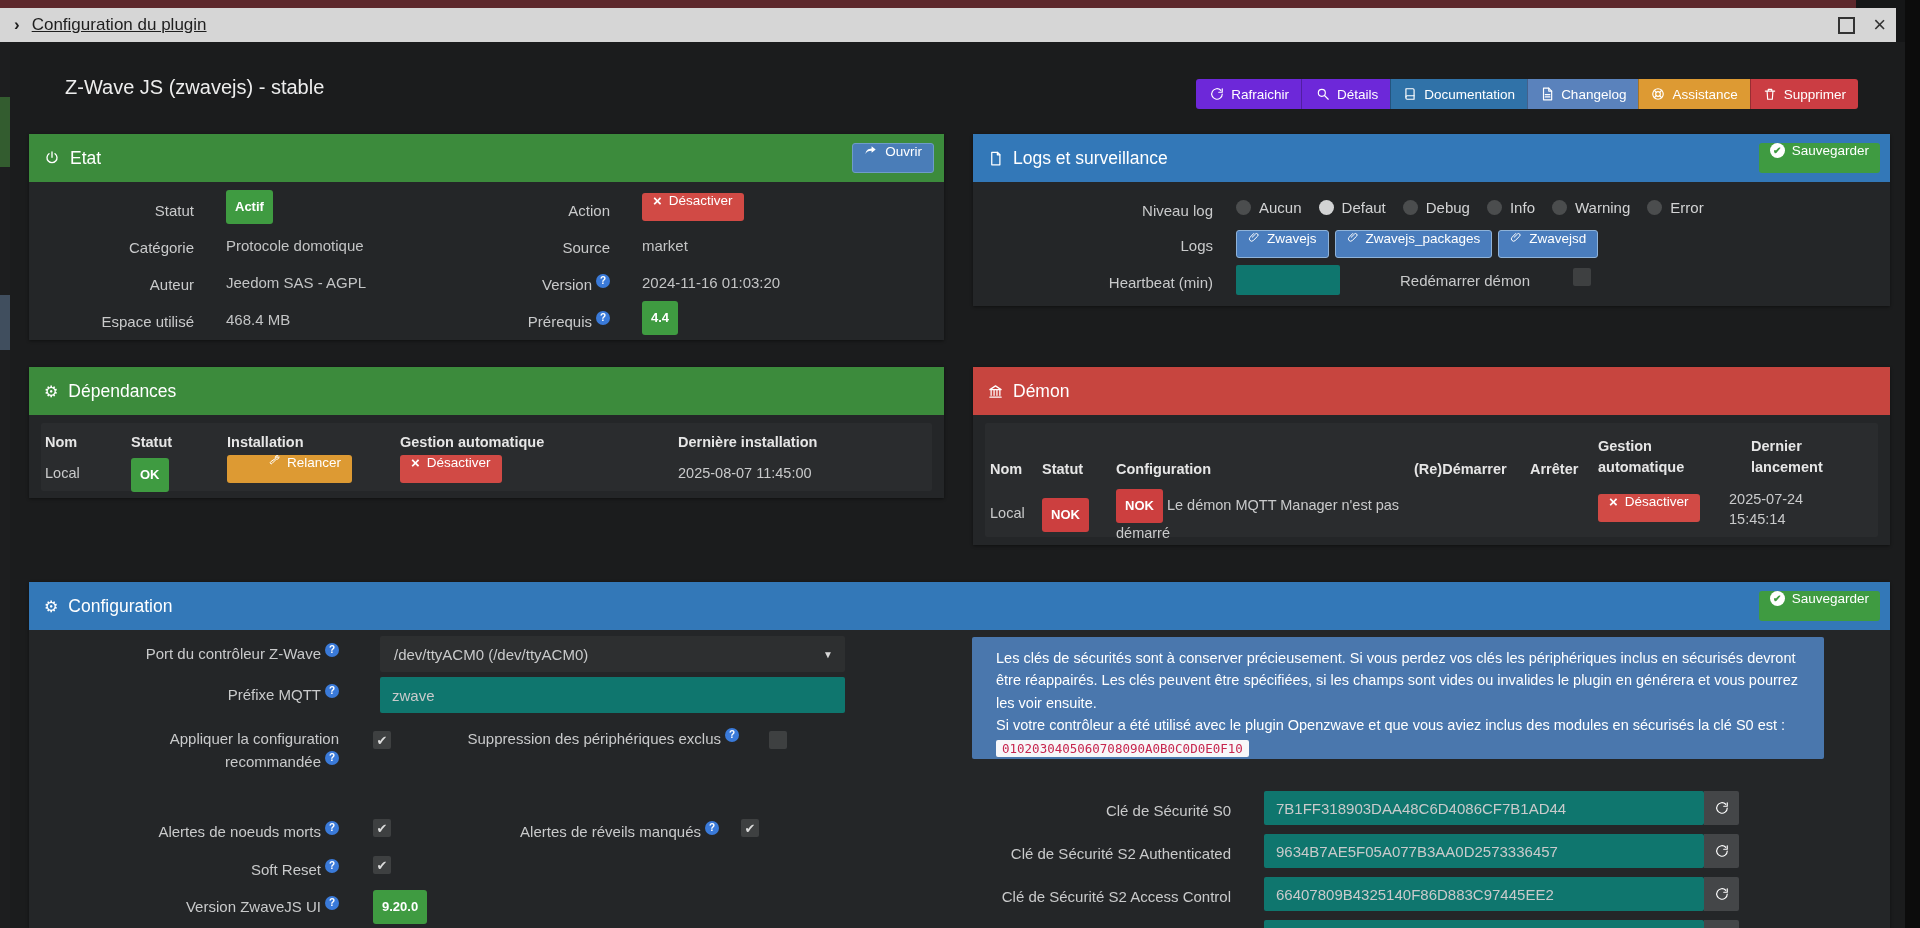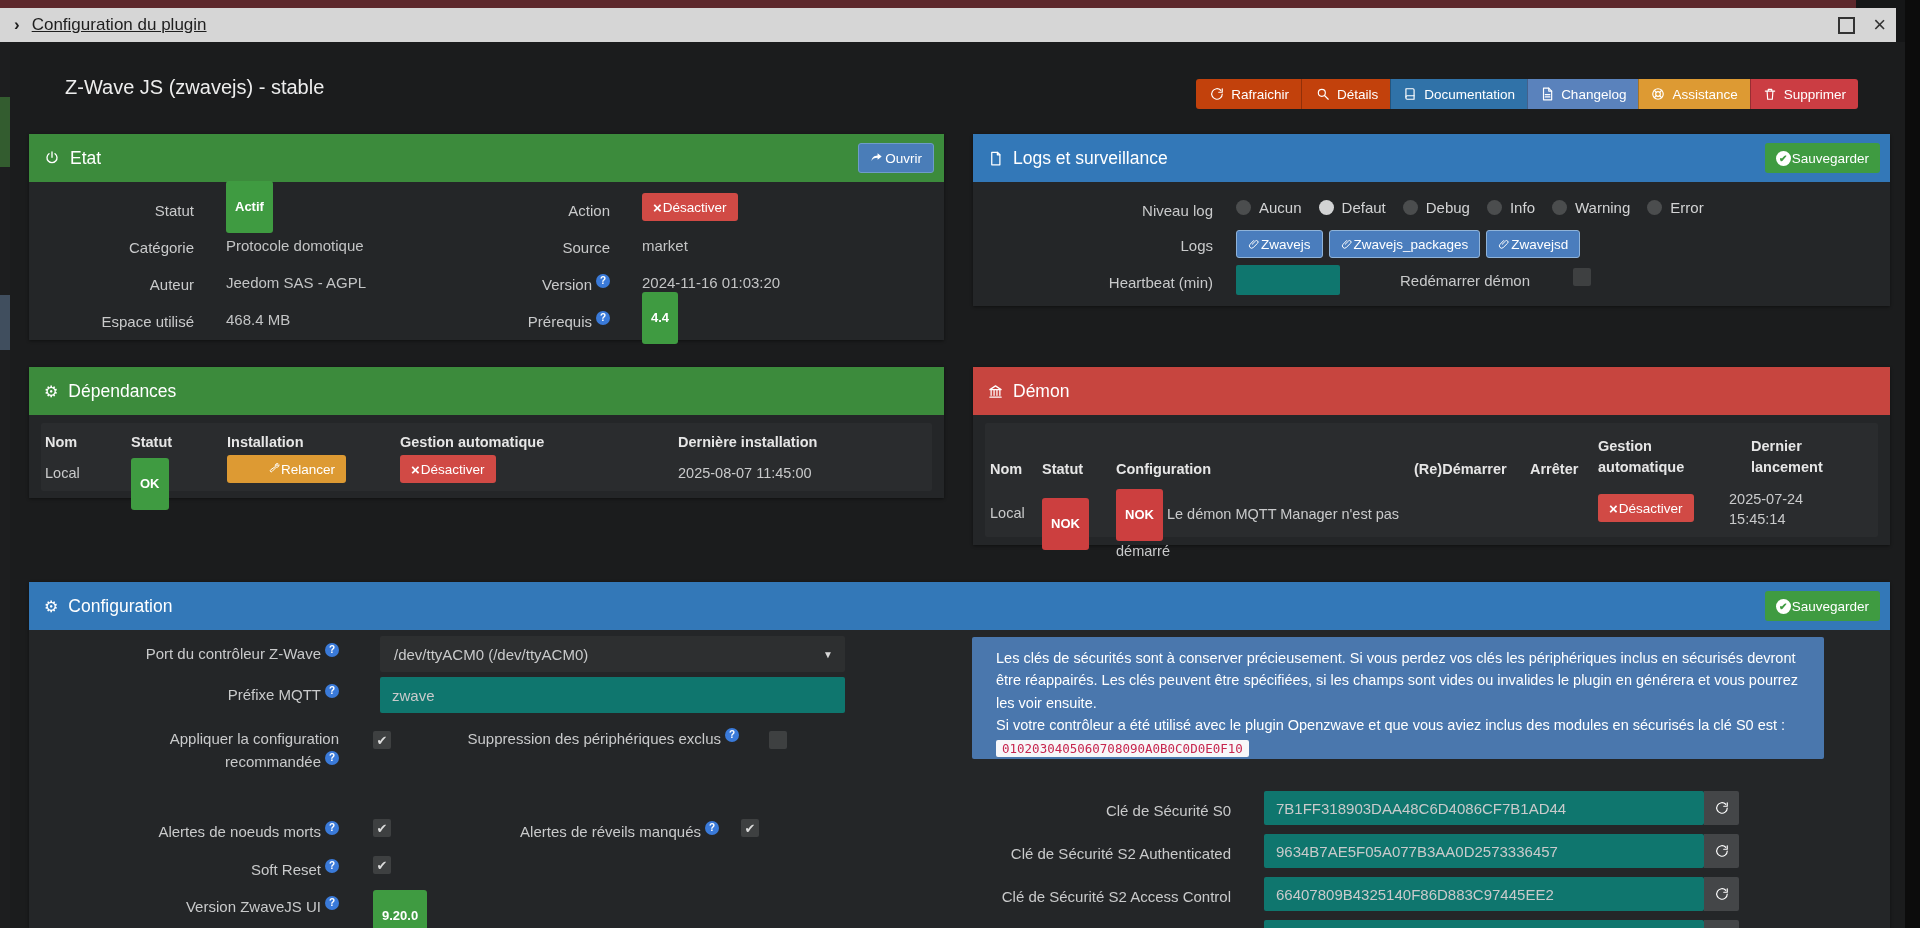--- a/index.html
+++ b/index.html
@@ -20,43 +20,43 @@
   .sliver .s1{position:absolute;left:0;top:55px;width:10px;height:70px;background:#3a6b33;opacity:.8;}
   .sliver .s2{position:absolute;left:0;top:253px;width:10px;height:55px;background:#4a5a6e;opacity:.8;}
   .dialog{position:absolute;left:10px;top:42px;width:1895px;height:886px;background:#1b1c1d;}
   
   .page-title{position:absolute;left:65px;top:76px;font-size:20px;color:#ededed;}
   .toolbar{position:absolute;top:79px;right:62px;height:30px;display:flex;}
   .tbtn{display:inline-flex;align-items:center;gap:7px;height:30px;padding:0 12px;color:#fff;
         font-size:13.5px;cursor:pointer;box-sizing:border-box;}
   .tbtn:first-child{border-radius:3px 0 0 3px;}
   .tbtn:last-child{border-radius:0 3px 3px 0;}
-  .tb-dark{background:#c2410c;padding-left:14px;}
+  .tb-dark{background:#6d28d9;padding-left:14px;}
   .tb-doc{background:#3072a8;}
   .tb-chg{background:#5a82bc;}
   .tb-ass{background:#dd9a33;}
   .tb-del{background:#cb3d43;}
   .tbtn + .tbtn{border-left:1px solid rgba(0,0,0,.25);}
   
   .panel{position:absolute;background:#242628;box-shadow:0 1px 3px rgba(0,0,0,.45);}
   .phead{height:48px;display:flex;align-items:center;gap:10px;padding:0 15px;color:#fff;
          font-size:17.5px;position:relative;box-sizing:border-box;}
   .ph-green{background:#3c8b3c;} .ph-blue{background:#3378b8;} .ph-red{background:#c7453f;}
   .hbtn{position:absolute;right:10px;top:9px;}
-  .btn{display:inline-flex;align-items:center;gap:1px;height:30px;padding:0 11px;border-radius:3px;
+  .btn{display:inline-flex;align-items:flex-start;gap:7px;height:30px;padding:0 11px;border-radius:3px;
        color:#fff;font-size:13.5px;cursor:pointer;border:none;white-space:nowrap;box-sizing:border-box;}
   .b-open{background:#4a7db8;border:1px solid #6f9cc9;}
   .b-save{background:#3f9b41;}
   .b-danger{background:#d14a45;}
   .b-warn{background:#dd9a33;padding-left:41px;}
   .b-log{background:#4a7dbd;border:1px solid #8fb3d9;height:28px;}
   .ok-ic{background:#fff;color:#3f9b41;border-radius:50%;width:15px;height:15px;display:inline-flex;
          align-items:center;justify-content:center;font-size:10px;font-weight:700;}
   .x-ic{font-weight:700;font-size:15px;line-height:1;}
-  .badge{display:inline-block;padding:18px 9px;border-radius:3px;font-size:13px;font-weight:700;
+  .badge{display:inline-block;padding:9px 9px;border-radius:3px;font-size:13px;font-weight:700;
          color:#fff;line-height:1.25;}
   .bg-green{background:#3f9b41;} .bg-red{background:#cc3f3f;}
   .lbl{color:#c9cacb;font-size:15px;}
   .val{color:#c3c4c5;font-size:15px;}
   .q{display:inline-block;background:#3a7ad9;color:#fff;border-radius:50%;width:14px;height:14px;
      font-size:10px;line-height:14px;text-align:center;vertical-align:super;margin-left:4px;
      font-weight:700;cursor:pointer;}
   .row-abs{position:absolute;display:flex;align-items:center;}
   .r-lbl{position:absolute;text-align:right;color:#c9cacb;font-size:15px;line-height:1.5;}
   .input{background:#0f766e;border:none;color:#c9cacb;font-size:15px;border-radius:2px;

